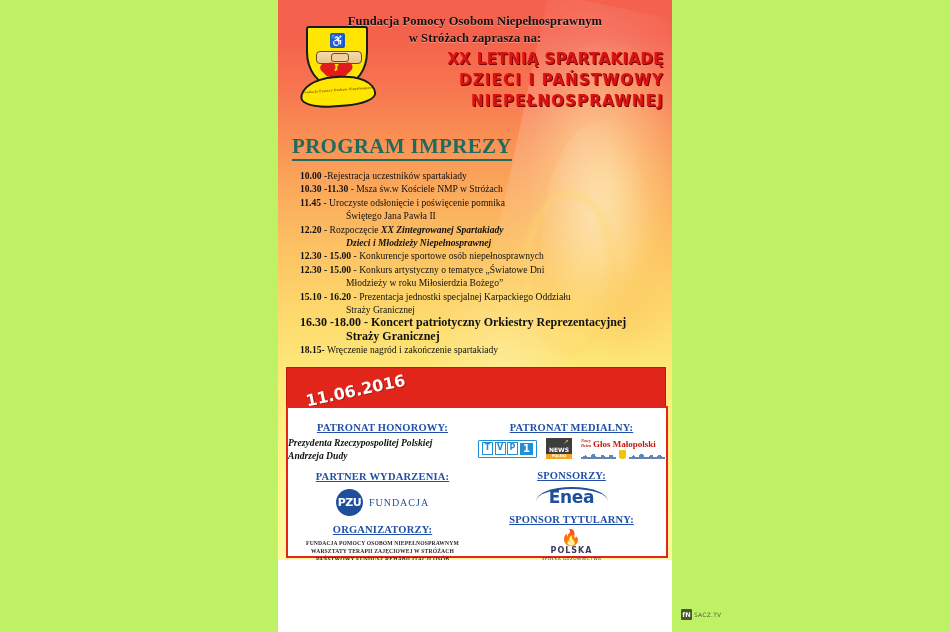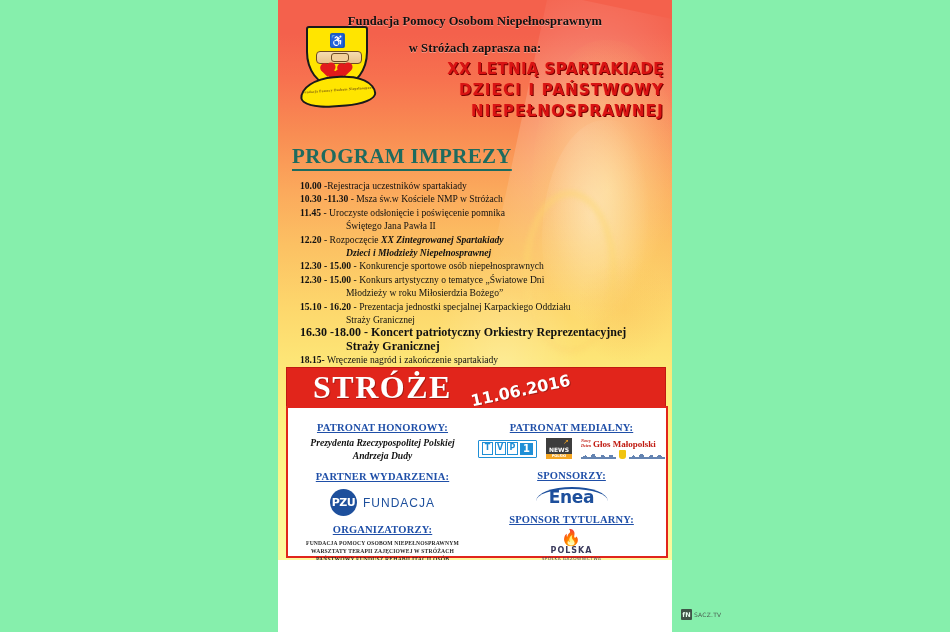--- a/index.html
+++ b/index.html
@@ -3,21 +3,21 @@
 <meta charset="utf-8">
 <style>
   html,body{margin:0;padding:0;}
   body{
     width:950px;height:632px;
     background:#f0f0f0;
     font-family:"Liberation Serif", serif;
     overflow:hidden;
     position:relative;
   }
-  .canvas{position:absolute;inset:0;background:#86efac;}
+  .canvas{position:absolute;inset:0;background:#bef264;}
   .page-white{
     position:absolute;left:278px;top:0;width:394px;height:632px;background:#ffffff;
   }
 
   
   .poster{
     position:absolute;left:278px;top:0;width:394px;height:560px;
     background:linear-gradient(to bottom,
        #f4614c 0%, #f4614c 6%, #f7714f 14%, #f98d53 24%,
        #fba95c 34%, #fcc163 44%, #fdd76c 55%, #fde878 66%,
@@ -40,21 +40,21 @@
   .sw6{right:0px;top:255px;width:95px;height:110px;border-radius:50% 50% 40% 60%;
     background:radial-gradient(ellipse at 50% 50%, rgba(250,190,90,.35) 0%, rgba(250,190,90,0) 70%);}
 
   
   .hdr{position:relative;padding-top:14px;}
   .hdr-line{
     text-align:center;font-weight:bold;color:#111;
     font-size:12.5px;letter-spacing:.1px;line-height:15px;
     text-shadow:0 1px 0 rgba(255,255,255,.35);
   }
-  .hdr-line.l2{margin-top:12px;}
+  .hdr-line.l2{margin-top:2px;}
 
   
   .crest{position:absolute;left:22px;top:26px;width:72px;height:82px;}
   .shield{
     position:absolute;left:6px;top:0;width:58px;height:56px;
     background:#ffe500;border:2.2px solid #1a1a1a;
     border-radius:3px 3px 26px 26px/3px 3px 34px 34px;
   }
   .wc{position:absolute;left:22px;top:5px;width:15px;height:15px;background:#1b5fc1;border-radius:2px;
       display:flex;align-items:center;justify-content:center;color:#fff;font-size:12px;line-height:1;}
@@ -130,21 +130,21 @@
     background:#fff;border:2.5px solid #e1251b;
     display:flex;
   }
   .col{width:50%;position:relative;padding-top:14px;}
   .col.left{border-right:0;}
   .sec-h{
     text-align:center;font-weight:bold;font-size:10.5px;color:#1f4fa8;
     text-decoration:underline;letter-spacing:.2px;
   }
   .pres{
-    text-align:center;font-style:italic;font-weight:bold;font-size:9.6px;
+    text-align:left;font-style:italic;font-weight:bold;font-size:9.6px;
     color:#111;line-height:12.5px;margin-top:4px;
   }
   .orgs{margin-top:4px;text-align:center;}
   .orgs div{font-size:5.6px;line-height:8.2px;color:#2a2a2a;letter-spacing:.15px;font-weight:bold;}
 
   
   .logo-row{display:flex;align-items:center;justify-content:center;gap:9px;margin-top:5px;}
   .tvp1{
     display:flex;align-items:center;gap:2px;
     border:1.6px solid #1f8fd6;padding:1.5px 3px;background:#fff;border-radius:1px;
@@ -178,21 +178,21 @@
       radial-gradient(circle at 85% 72%, #4a6fa5 0 2.2px, transparent 2.2px);
     opacity:.85;}
   .crest-sm{width:7px;height:9px;background:#f1c40f;border-radius:1px 1px 3px 3px;}
 
   .pzu{display:flex;align-items:center;justify-content:center;gap:6px;margin-top:7px;}
   .pzu-circle{
     width:27px;height:27px;border-radius:50%;background:#1d4f9c;color:#fff;
     font-family:"DejaVu Sans", sans-serif;font-size:11px;font-weight:bold;
     display:flex;align-items:center;justify-content:center;letter-spacing:-.5px;
   }
-  .pzu-txt{font-family:Liberation Sans, sans-serif;font-size:12px;color:#1d4f9c;letter-spacing:1px;}
+  .pzu-txt{font-family:Liberation Serif, serif;font-size:10px;color:#1d4f9c;letter-spacing:1px;}
 
   .enea{margin-top:5px;text-align:center;position:relative;height:26px;}
   .enea .arc{position:absolute;left:50%;top:1px;transform:translateX(-50%);width:72px;height:12px;
     border-top:2.2px solid #1d4f9c;border-radius:50%/100% 100% 0 0;}
   .enea .nm{font-family:"DejaVu Sans", sans-serif;font-size:17px;font-weight:bold;color:#1d4f9c;
     line-height:22px;letter-spacing:-.3px;}
 
   .psg{margin-top:4px;text-align:center;}
   .flame{font-size:16px;color:#e06a1f;line-height:17px;}
   .psg .nm{font-family:"DejaVu Sans", sans-serif;font-size:8px;font-weight:bold;color:#3a3a5c;letter-spacing:1px;}
@@ -265,21 +265,20 @@
         <div class="pitem ind"><span>Młodzieży w roku Miłosierdzia Bożego”</span></div>
         <div class="pitem"><span class="t">15.10 - 16.20</span><span> - Prezentacja jednostki specjalnej Karpackiego Oddziału</span></div>
         <div class="pitem ind"><span>Straży Granicznej</span></div>
         <div class="pitem bold-all"><span class="t">16.30 -18.00</span><span> - Koncert patriotyczny Orkiestry Reprezentacyjnej</span></div>
         <div class="pitem ind bold-all"><span>Straży Granicznej</span></div>
         <div class="pitem"><span class="t">18.15-</span><span> Wręczenie nagród i zakończenie spartakiady</span></div>
       </div>
 
     
     <div class="banner">
-      <div class="banner-city">STRÓŻE</div>
       <div class="banner-date">11.06.2016</div>
     </div>
 
     
     <div class="panel">
 
       <div class="col left">
         <div class="sec-h">PATRONAT HONOROWY:</div>
         <div class="pres">
           <div>Prezydenta Rzeczypospolitej Polskiej</div>

